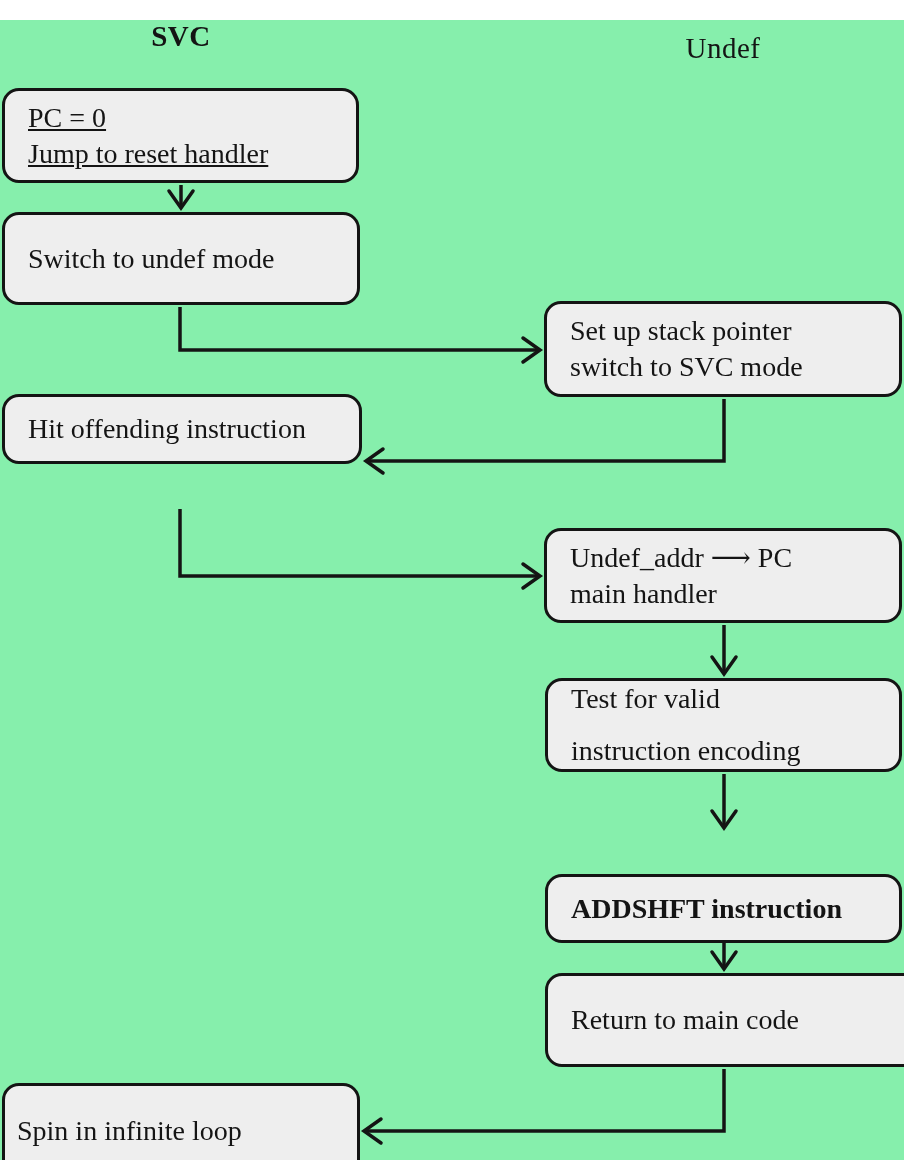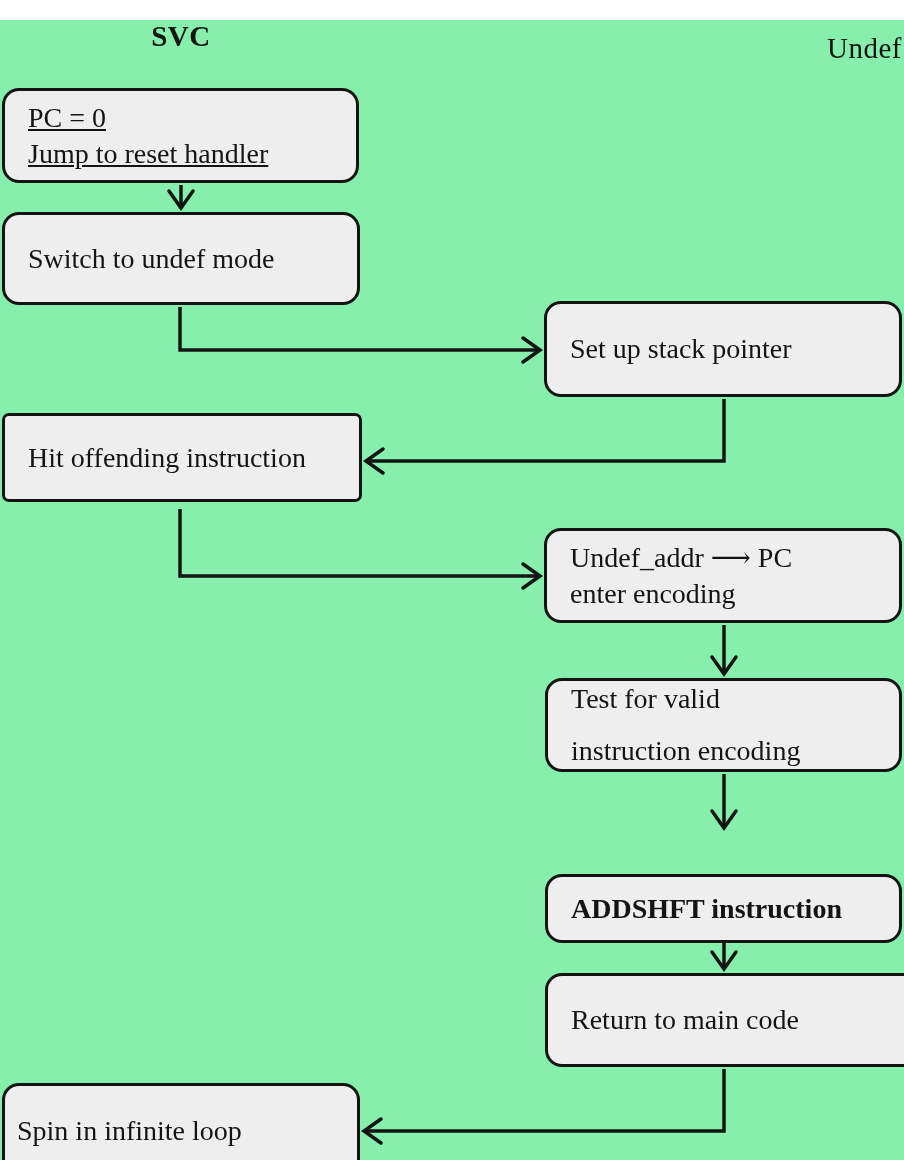--- a/index.html
+++ b/index.html
@@ -23,21 +23,20 @@
     font-size: 29px;
     letter-spacing: 0.5px;
   }
   .col-header.svc {
     left: 0; top: 2; width: 362px;
     font-weight: 700;
   }
   .col-header.undef {
     left: 544px; top: 12px; width: 358px;
     font-weight: 400;
-    text-align: right;
   }
   .node {
     position: absolute;
     box-sizing: border-box;
     background: #eeeeee;
     border: 3.5px solid #141414;
     border-radius: 17px;
     display: flex;
     flex-direction: column;
     justify-content: center;
@@ -45,21 +44,21 @@
     padding-right: 4px;
     font-size: 28px;
     line-height: 36px;
   }
   .node .line {
     white-space: nowrap;
   }
   
   .n-reset        { left: 2px;   top: 68px;   width: 357px; height: 95px; text-decoration: underline; }
   .n-switch-undef { left: 2px;   top: 192px;  width: 358px; height: 93px; }
-  .n-hit-offend   { left: 2px;   top: 393px;  width: 360px; height: 89px; border-radius: 7px; }
+  .n-hit-offend   { left: 2px;   top: 374px;  width: 360px; height: 70px; }
   .n-spin-loop    { left: 2px;   top: 1063px; width: 358px; height: 95px; padding-left: 12px; }
   
   .n-setup-sp     { left: 544px; top: 281px;  width: 358px; height: 96px; }
   .n-undef-addr   { left: 544px; top: 508px;  width: 358px; height: 95px; }
   .n-test-valid   { left: 545px; top: 658px;  width: 357px; height: 94px; gap: 16px; }
   .n-addshft      { left: 545px; top: 854px;  width: 357px; height: 69px; font-weight: bold; }
   .n-return-main  { left: 545px; top: 953px;  width: 396px; height: 94px; }
 
   .edges {
     position: absolute;
@@ -109,25 +108,26 @@
   <div class="node n-hit-offend">
     <div class="line">Hit offending instruction</div>
   </div>
 
   <div class="node n-spin-loop">
     <div class="line">Spin in infinite loop</div>
   </div>
 
   <div class="node n-setup-sp">
     <div class="line">Set up stack pointer</div>
+    <div class="line">switch to SVC mode</div>
   </div>
 
   <div class="node n-undef-addr">
     <div class="line">Undef_addr ⟶ PC</div>
-    <div class="line">enter encoding</div>
+    <div class="line">main handler</div>
   </div>
 
   <div class="node n-test-valid">
     <div class="line">Test for valid</div>
     <div class="line">instruction encoding</div>
   </div>
 
   <div class="node n-addshft">
     <div class="line">ADDSHFT instruction</div>
   </div>

